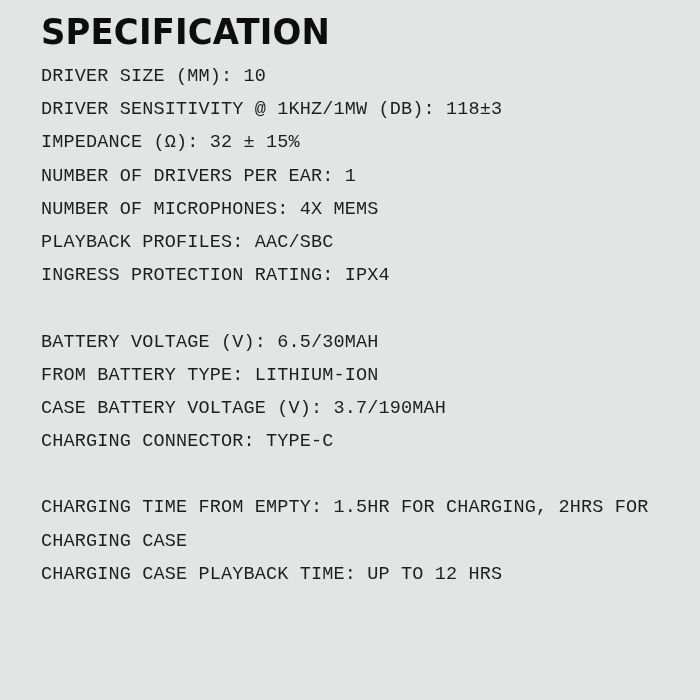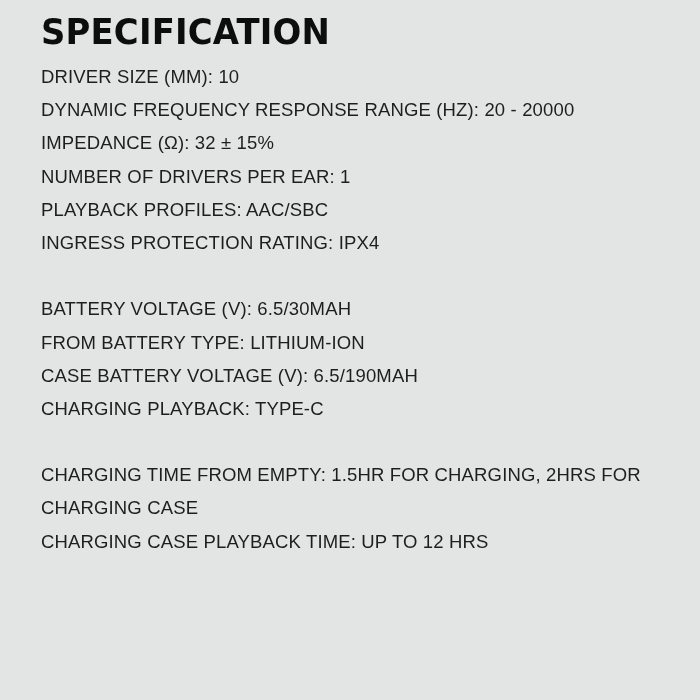--- a/index.html
+++ b/index.html
@@ -36,20 +36,21 @@
       transform: scaleX(0.94);
       transform-origin: left center;
     }
     .spec-list {
       position: absolute;
       left: 0;
       top: 60px;
       margin: 0;
       padding: 0;
       list-style: none;
+      font-family: Liberation Mono, monospace;
     }
     .spec-line {
       height: 33.2px;
       line-height: 33.2px;
       font-size: 18.5px;
       letter-spacing: 0.15px;
       white-space: nowrap;
       color: #1e1e1e;
     }
     .spec-gap {
@@ -58,30 +59,31 @@
   </style>
 </head>
 <body>
 
 <div class="page">
   <h1 class="title">SPECIFICATION</h1>
 
   <ul class="spec-list">
 
     <li class="spec-line">DRIVER SIZE (MM): 10</li>
-    <li class="spec-line">DYNAMIC FREQUENCY RESPONSE RANGE (HZ): 20 - 20000</li>
+    <li class="spec-line">DRIVER SENSITIVITY @ 1KHZ/1MW (DB):  118±3</li>
     <li class="spec-line">IMPEDANCE (Ω): 32 ± 15%</li>
     <li class="spec-line">NUMBER OF DRIVERS PER EAR: 1</li>
+    <li class="spec-line">NUMBER OF MICROPHONES: 4X MEMS</li>
     <li class="spec-line">PLAYBACK PROFILES: AAC/SBC</li>
     <li class="spec-line">INGRESS PROTECTION RATING: IPX4</li>
     <li class="spec-gap"></li>
 
     <li class="spec-line">BATTERY VOLTAGE (V): 6.5/30MAH</li>
     <li class="spec-line">FROM BATTERY TYPE: LITHIUM-ION</li>
-    <li class="spec-line">CASE BATTERY VOLTAGE (V): 6.5/190MAH</li>
-    <li class="spec-line">CHARGING PLAYBACK: TYPE-C</li>
+    <li class="spec-line">CASE BATTERY VOLTAGE (V): 3.7/190MAH</li>
+    <li class="spec-line">CHARGING CONNECTOR: TYPE-C</li>
     <li class="spec-gap"></li>
 
     <li class="spec-line">CHARGING TIME FROM EMPTY: 1.5HR FOR CHARGING, 2HRS FOR</li>
     <li class="spec-line">CHARGING CASE</li>
     <li class="spec-line">CHARGING CASE PLAYBACK TIME: UP TO 12 HRS</li>
   </ul>
 </div>
 
 </body></html>

